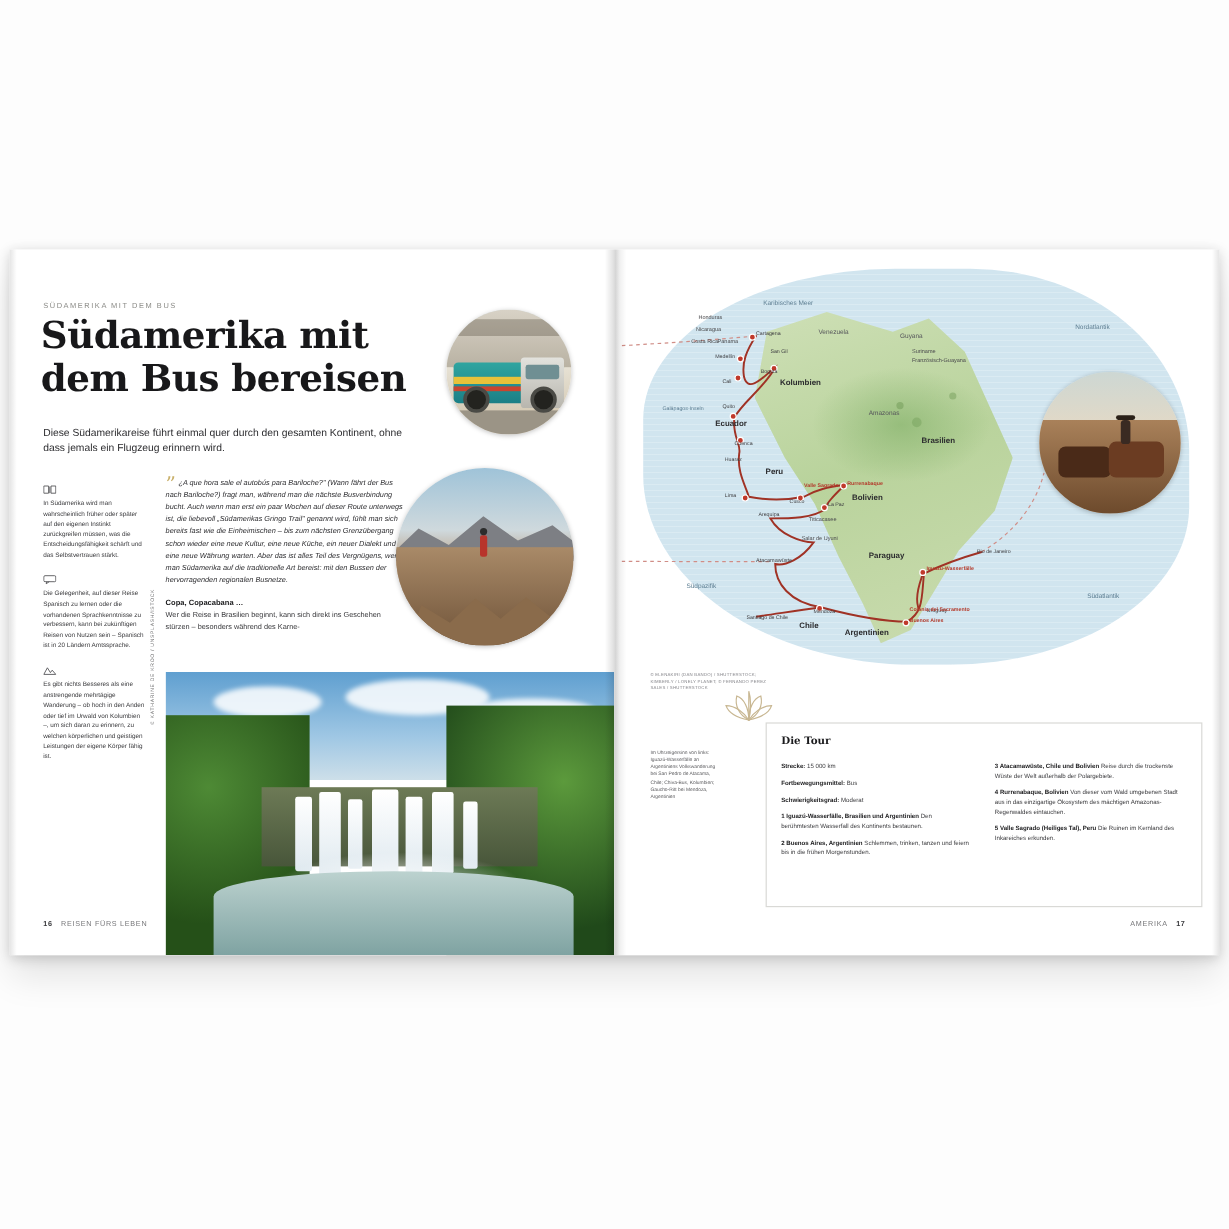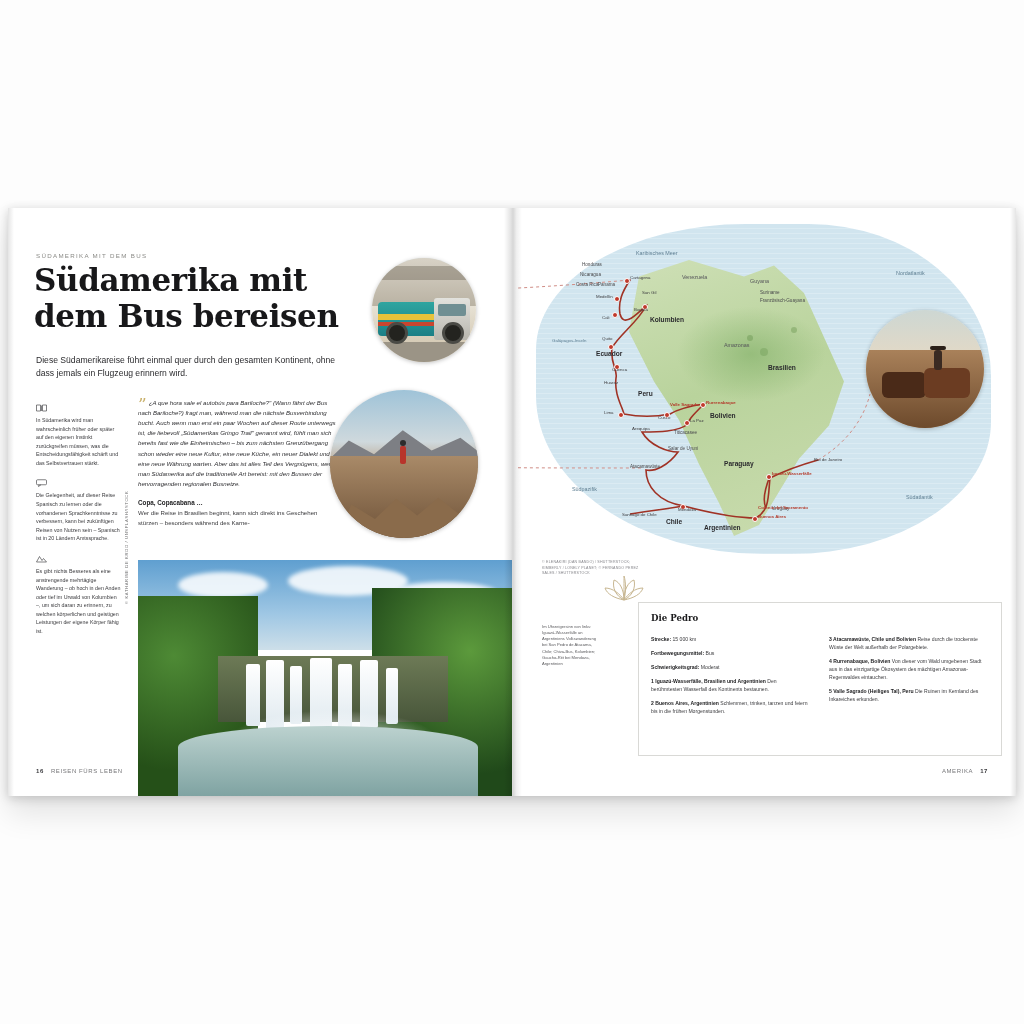--- a/index.html
+++ b/index.html
@@ -377,21 +377,21 @@
         <g fill="none" stroke="#c8b792" stroke-width="1">
           <path d="M20 26 C12 22, 8 14, 10 6 C16 8, 20 16, 20 26Z"></path>
           <path d="M20 26 C28 22, 32 14, 30 6 C24 8, 20 16, 20 26Z"></path>
           <path d="M20 26 C20 16, 20 8, 20 2 C22 8, 22 18, 20 26Z"></path>
           <path d="M20 26 C10 24, 3 20, 1 14 C9 14, 16 20, 20 26Z"></path>
           <path d="M20 26 C30 24, 37 20, 39 14 C31 14, 24 20, 20 26Z"></path>
         </g>
       </svg>
 
       <div class="infobox">
-        <h3>Die Pedro</h3>
+        <h3>Die Tour</h3>
         <div class="ib-col c1">
           <p><b>Strecke:</b> 15 000 km</p>
           <p><b>Fortbewegungsmittel:</b> Bus</p>
           <p><b>Schwierigkeitsgrad:</b> Moderat</p>
           <p><b>1 Iguazú-Wasserfälle, Brasilien und Argentinien</b> Den berühmtesten Wasserfall des Kontinents bestaunen.</p>
           <p><b>2 Buenos Aires, Argentinien</b> Schlemmen, trinken, tanzen und feiern bis in die frühen Morgenstunden.</p>
         </div>
         <div class="ib-col c2">
           <p><b>3 Atacamawüste, Chile und Bolivien</b> Reise durch die trockenste Wüste der Welt außerhalb der Polargebiete.</p>
           <p><b>4 Rurrenabaque, Bolivien</b> Von dieser vom Wald umgebenen Stadt aus in das einzigartige Ökosystem des mächtigen Amazonas-Regenwaldes eintauchen.</p>

